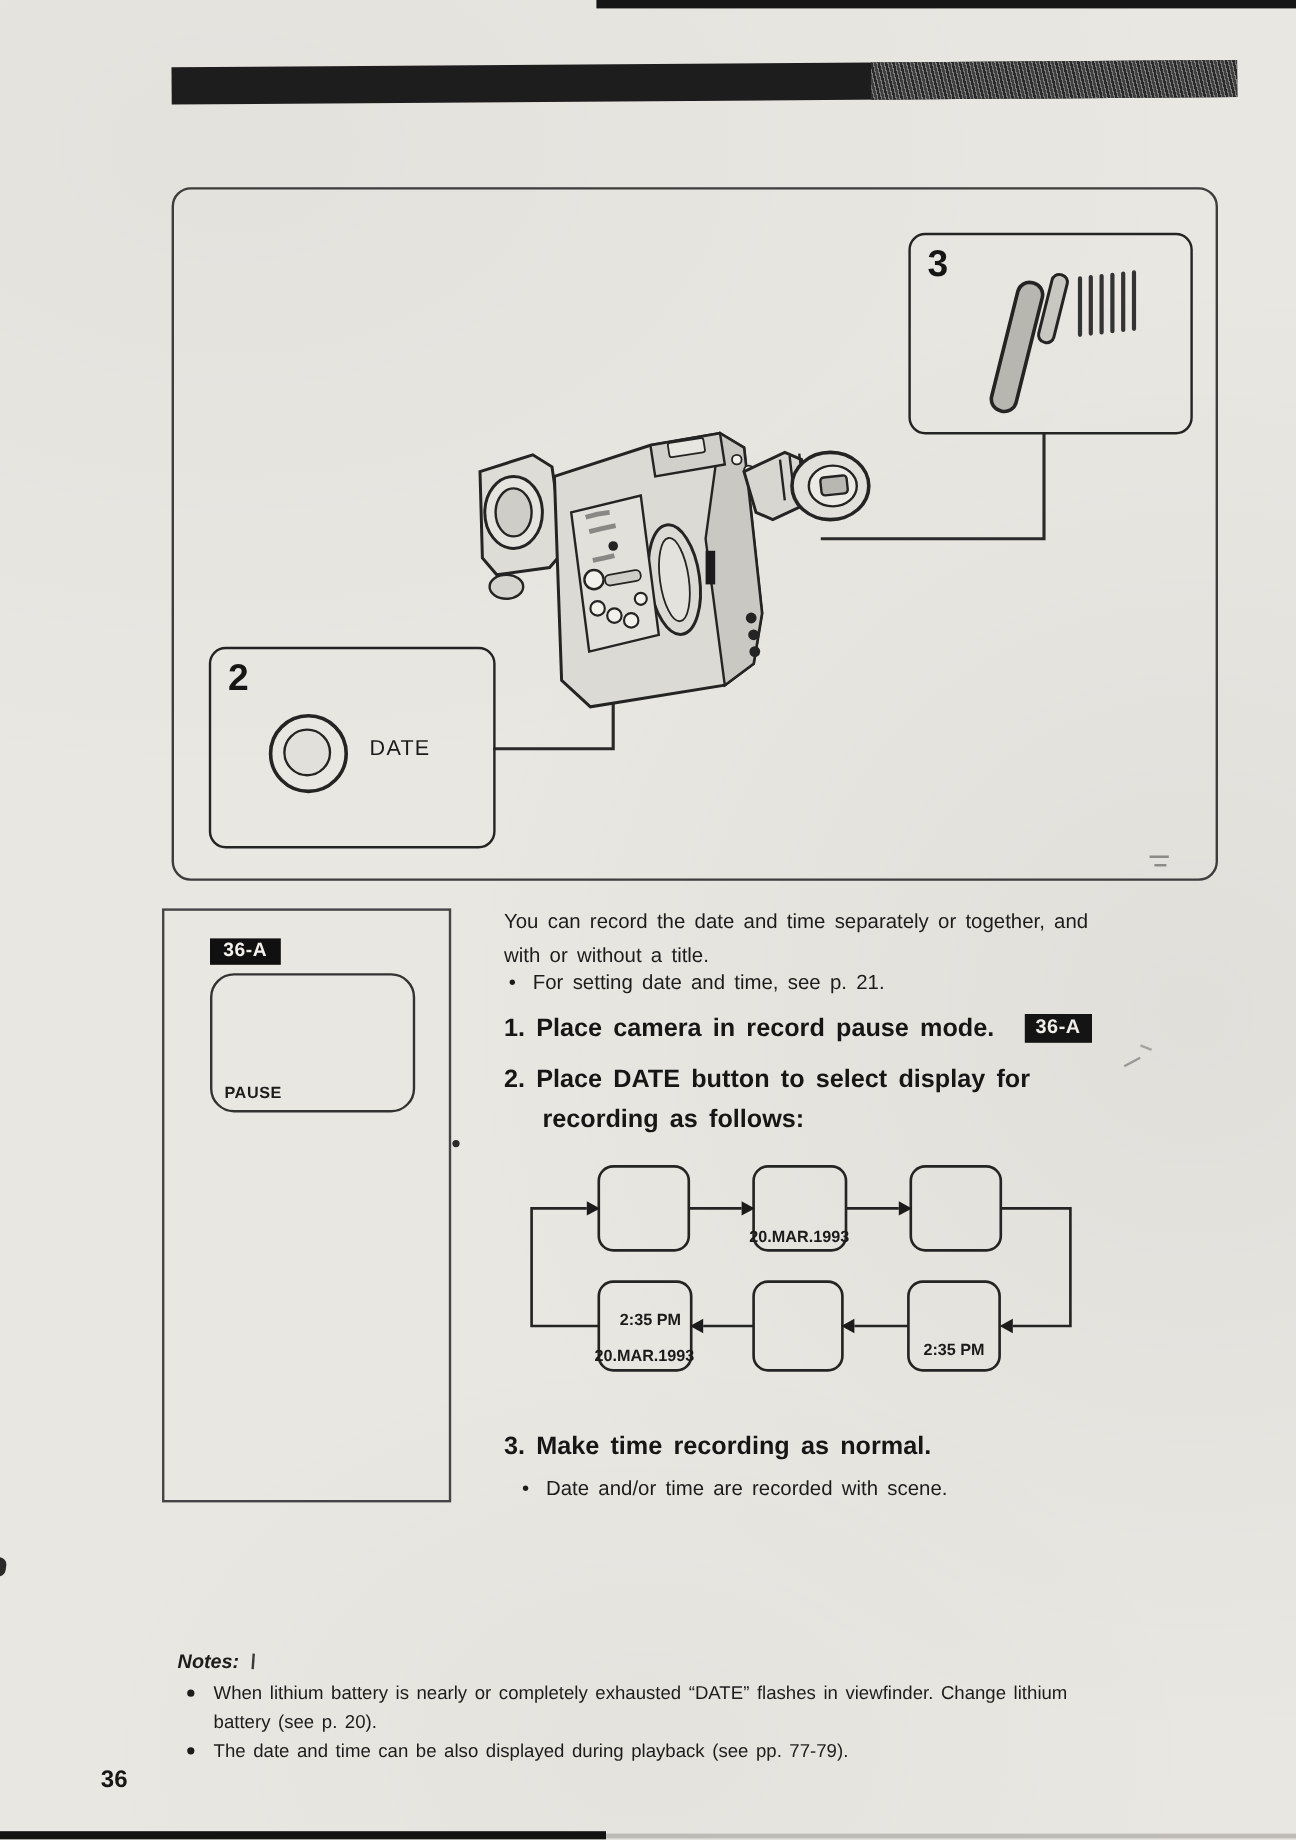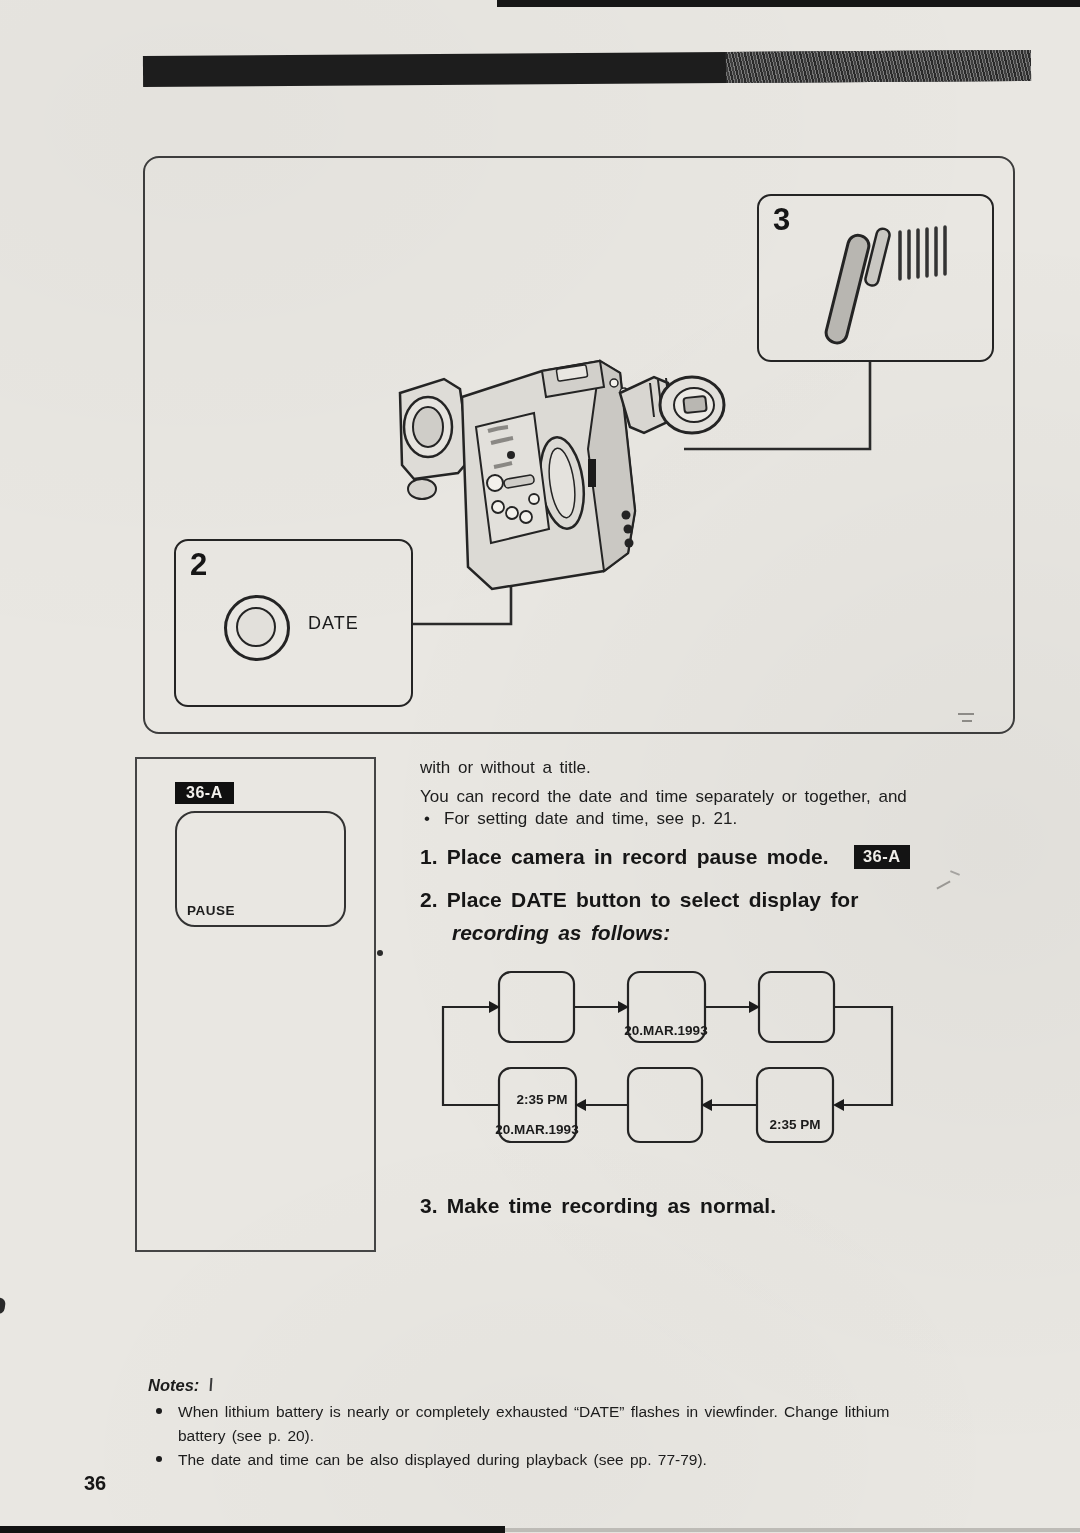--- a/index.html
+++ b/index.html
@@ -39,21 +39,21 @@
   .vf-badge{position:absolute;left:38px;top:23px;background:#101010;color:#f2f0ec;font-size:16px;font-weight:700;padding:2px 11px;letter-spacing:0.5px;}
   .vf-display{position:absolute;left:38px;top:52px;width:167px;height:112px;border:2px solid #333;border-radius:20px;}
   .vf-pause{position:absolute;left:10px;bottom:7px;font-size:13.5px;font-weight:700;letter-spacing:0.5px;}
   
   .intro{left:420px;top:753px;width:622px;font-size:17px;line-height:29px;word-spacing:3px;}
   .intro-bullet{left:424px;top:809px;font-size:17px;word-spacing:3px;}
   .bullet-dot{display:inline-block;width:20px;}
   .step{font-size:21px;font-weight:700;word-spacing:3.5px;white-space:nowrap;color:#161616;}
   .step1{left:420px;top:845px;text-align:center;}
   .step2a{left:420px;top:888px;}
-  .step2b{left:452px;top:921px;font-style:italic;}
+  .step2b{left:452px;top:921px;}
   .step3{left:420px;top:1194px;}
   .step-badge{display:inline-block;background:#141414;color:#f0eee9;font-size:16.5px;font-weight:700;padding:2px 9px 3px;margin-left:16px;vertical-align:2px;letter-spacing:0.5px;}
   .step3-bullet{left:435px;top:1231px;font-size:17px;word-spacing:3px;}
   
   .notes-heading{left:148px;top:1376px;font-size:16.5px;font-weight:700;font-style:italic;}
   .notes-tick{left:210px;top:1378px;width:2px;height:13px;background:#3a3a3a;transform:rotate(4deg);}
   .note-bullet-dot{width:6px;height:6px;border-radius:50%;background:#1c1c1c;}
   .note-text{font-size:15.5px;line-height:24px;word-spacing:2px;}
   .page-number{left:84px;top:1472px;font-size:20px;font-weight:700;color:#161616;}
   
@@ -144,22 +144,22 @@
   </div>
 
   <div class="abs vf-panel">
     <div class="vf-badge">36-A</div>
     <div class="vf-display">
       <div class="vf-pause">PAUSE</div>
     </div>
   </div>
 
   <div class="abs intro">
+    <div>You can record the date and time separately or together, and</div>
     <div>with or without a title.</div>
-    <div>You can record the date and time separately or together, and</div>
   </div>
   <div class="abs intro-bullet">
     <span class="bullet-dot">•</span><span>For setting date and time, see p. 21.</span>
   </div>
 
   <div class="abs step step1">
     <span>1.</span>
     <span>Place camera in record pause mode.</span>
     <span class="step-badge">36-A</span>
   </div>
@@ -199,20 +199,23 @@
     <text x="236" y="80" font-size="13.5" text-anchor="middle">20.MAR.1993</text>
     <text x="365" y="174" font-size="13.5" text-anchor="middle">2:35 PM</text>
     <text x="112" y="149" font-size="13.5" text-anchor="middle">2:35 PM</text>
     <text x="107" y="179" font-size="13.5" text-anchor="middle">20.MAR.1993</text>
   </svg>
 
   <div class="abs step step3">
     <span>3.</span>
     <span>Make time recording as normal.</span>
   </div>
+  <div class="abs step3-bullet">
+    <span class="bullet-dot">•</span><span>Date and/or time are recorded with scene.</span>
+  </div>
 
   <div class="abs notes-heading">Notes:</div>
   <div class="abs notes-tick"></div>
 
   <div class="abs" style="left:156px;top:1400px;">
     <div class="abs note-bullet-dot" style="left:0;top:8px;"></div>
     <div class="abs note-text" style="left:22px;top:0;width:880px;white-space:nowrap;">When lithium battery is nearly or completely exhausted “DATE” flashes in viewfinder.  Change lithium</div>
     <div class="abs note-text" style="left:22px;top:24px;width:880px;">battery (see p. 20).</div>
   </div>
   <div class="abs" style="left:156px;top:1448px;">

